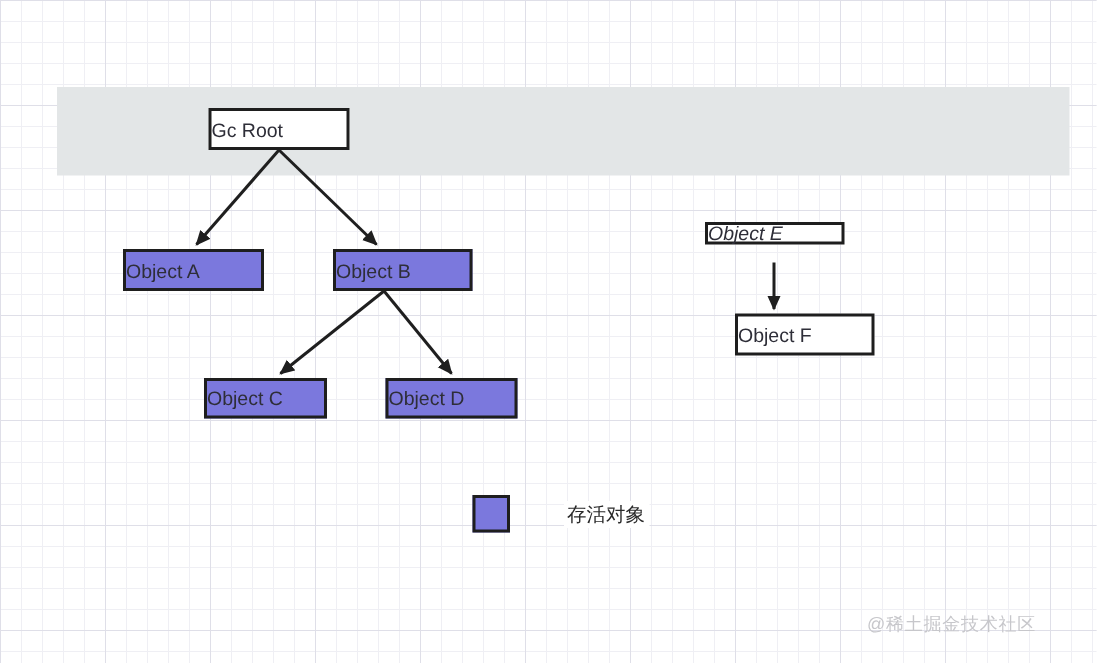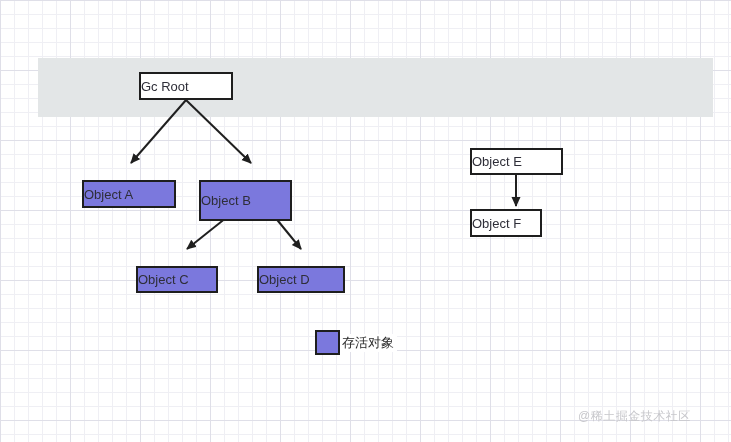--- a/index.html
+++ b/index.html
@@ -40,21 +40,21 @@
     position: absolute;
     box-sizing: border-box;
     border: 2px solid #1e1e1e;
     display: flex;
     align-items: center;
     justify-content: flex-start;
     font-size: 13px;
     color: #2e2e38;
     background: #ffffff;
   }
-  .node.live { background: #7b78dd; margin-top: 14px; }
+  .node.live { background: #7b78dd; }
   .legend-row {
     position: absolute;
     display: flex;
     align-items: center;
   }
   .swatch {
     box-sizing: border-box;
     width: 25px;
     height: 25px;
     border: 2px solid #1e1e1e;
@@ -99,41 +99,41 @@
   </svg>
 
   <div class="node root" style="left:139px; top:72px; width:94px; height:28px;">
     <span>Gc Root</span>
   </div>
 
   <div class="node live" style="left:82px; top:166px; width:94px; height:28px;">
     <span>Object A</span>
   </div>
 
-  <div class="node live" style="left:199px; top:166px; width:93px; height:41px;">
+  <div class="node live" style="left:222px; top:166px; width:93px; height:28px;">
     <span>Object B</span>
   </div>
 
   <div class="node live" style="left:136px; top:252px; width:82px; height:27px;">
     <span>Object C</span>
   </div>
 
   <div class="node live" style="left:257px; top:252px; width:88px; height:27px;">
     <span>Object D</span>
   </div>
 
-  <div class="node" style="left:470px; top:148px; width:93px; height:27px;">
+  <div class="node" style="left:470px; top:148px; width:93px; height:15px;font-style:italic;">
     <span>Object E</span>
   </div>
 
-  <div class="node" style="left:470px; top:209px; width:72px; height:28px;">
+  <div class="node" style="left:490px; top:209px; width:93px; height:28px;">
     <span>Object F</span>
   </div>
 
-  <div class="legend-row" style="left:315px; top:330px;">
+  <div class="legend-row" style="left:315px; top:330px;gap:36px;">
     <span class="swatch live"></span>
     <span class="legend-label">存活对象</span>
   </div>
 
 
   <div class="watermark">@稀土掘金技术社区</div>
 
 </div>
 
 </body></html>

